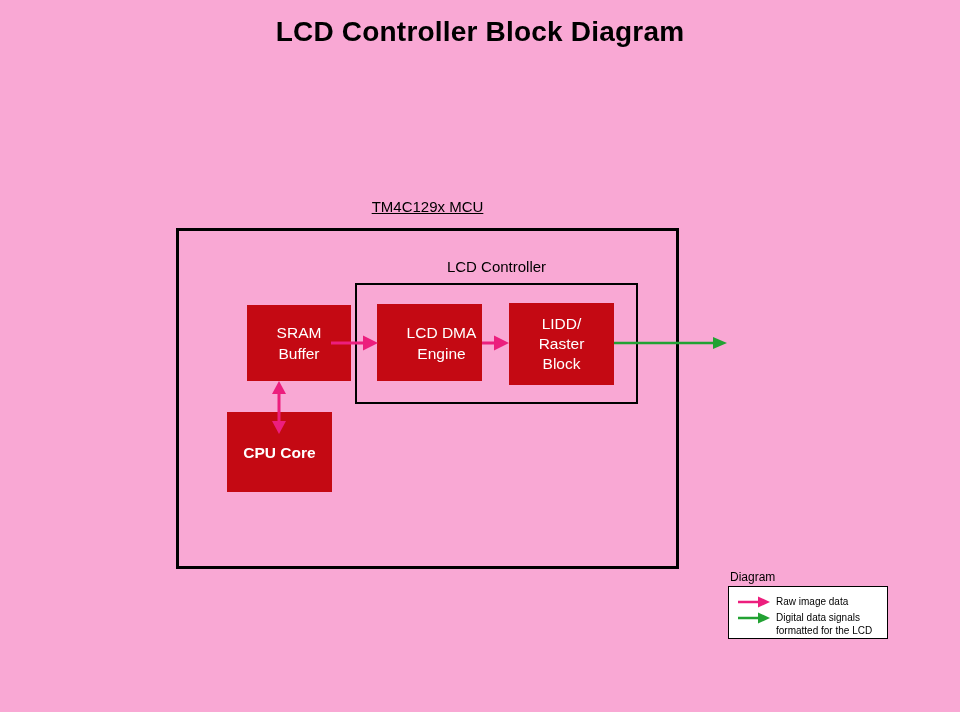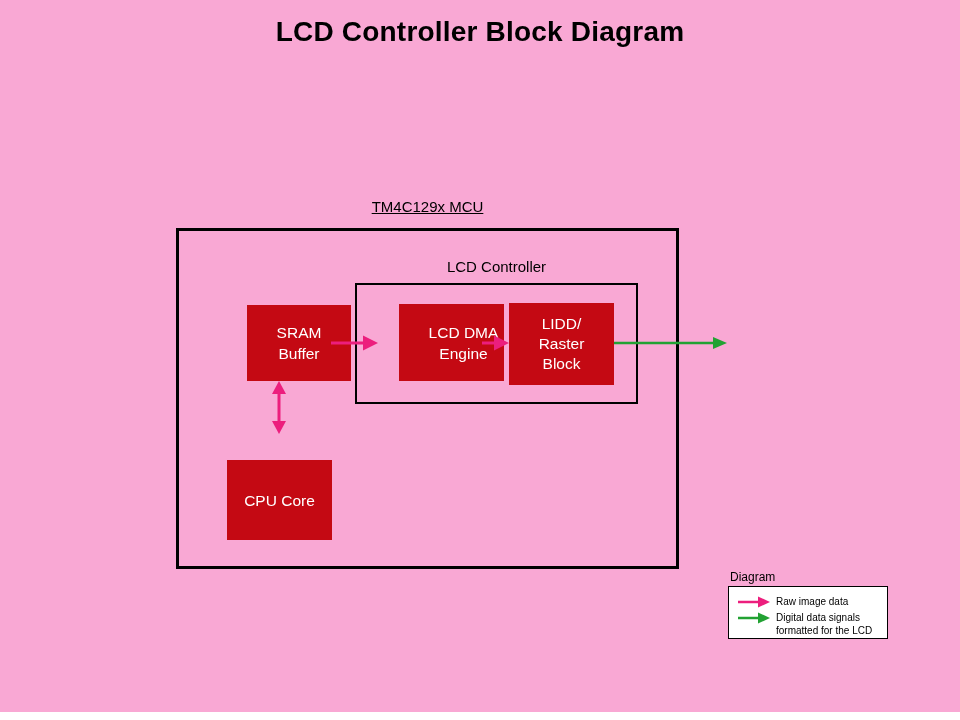--- a/index.html
+++ b/index.html
@@ -63,24 +63,24 @@
     color: #ffffff;
     display: flex;
     align-items: center;
     justify-content: center;
     text-align: center;
     font-size: 15.5px;
     line-height: 21px;
     white-space: pre-line;
   }
   .block-sram   { left: 227px; top: 305px; width: 104px; height: 76px; margin-left: 20px; }
-  .block-dma    { left: 399px; top: 304px; width: 105px; height: 77px; padding-left: 24px; }
+  .block-dma    { left: 377px; top: 304px; width: 105px; height: 77px; padding-left: 24px; }
   .block-lidd   { left: 509px; top: 303px; width: 105px; height: 82px; line-height: 20px; }
   .block-screen { left: 727px; top: 304px; width: 104px; height: 78px; }
-  .block-cpu    { left: 227px; top: 460px; width: 105px; height: 80px; }
+  .block-cpu    { left: 227px; top: 412px; width: 105px; height: 80px; font-weight: bold; }
   .arrow-layer {
     position: absolute;
     left: 0; top: 0;
     width: 960px; height: 720px;
     pointer-events: none;
   }
   .stroke-pink  { stroke: var(--pink); }
   .stroke-green { stroke: var(--green); }
   .fill-pink    { fill: var(--pink); }
   .fill-green   { fill: var(--green); }

